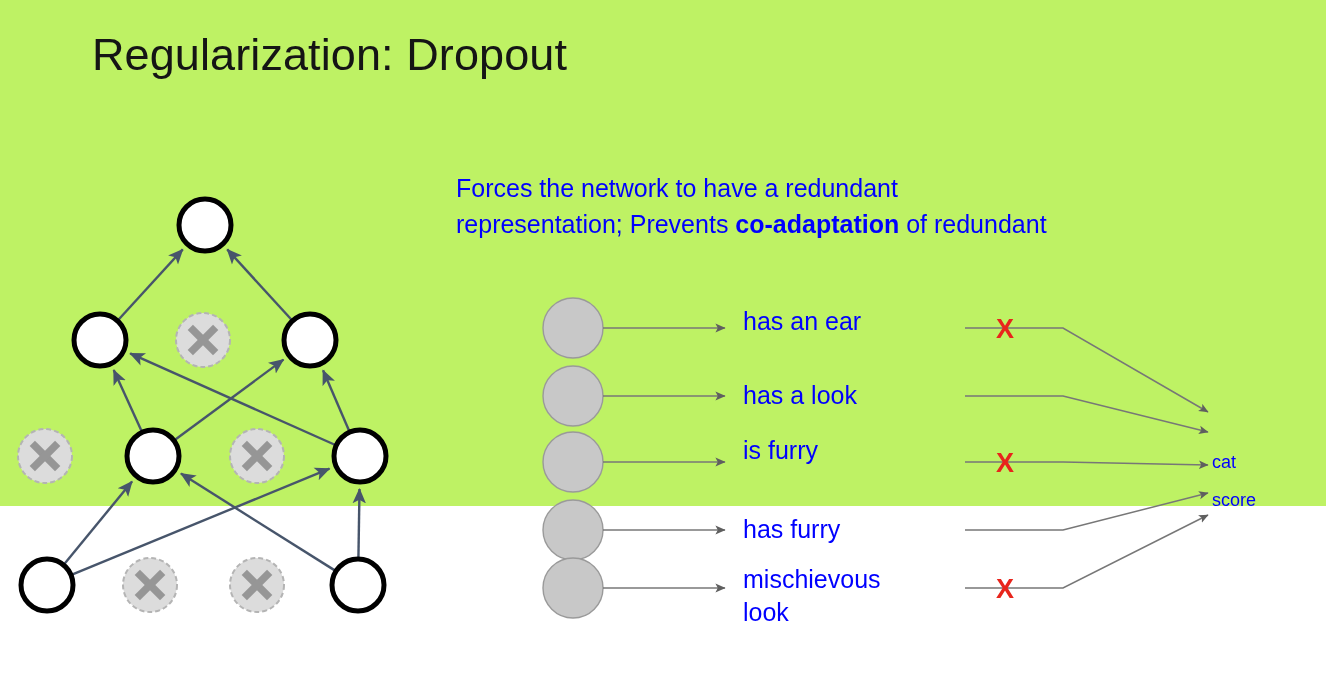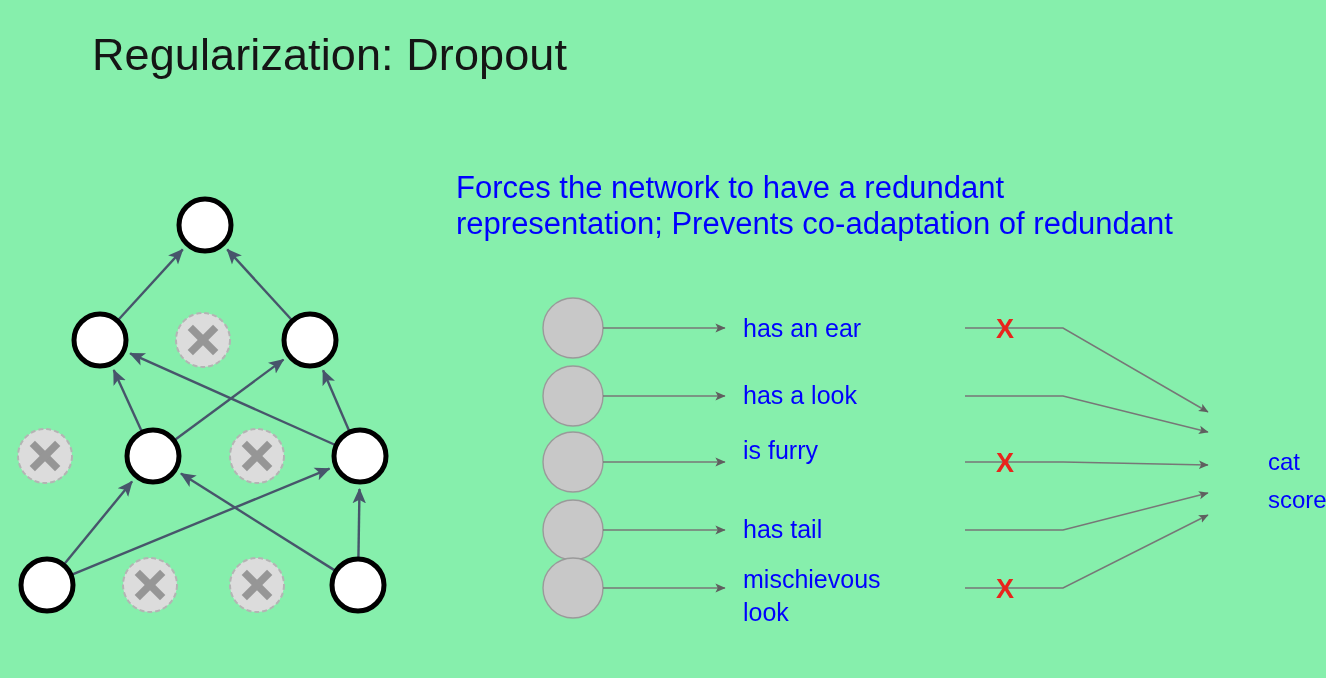--- a/index.html
+++ b/index.html
@@ -13,68 +13,68 @@
     height: 678px;
     position: relative;
     overflow: hidden;
     font-family: "Liberation Sans", sans-serif;
     -webkit-font-smoothing: antialiased;
   }
   .slide {
     position: absolute;
     inset: 0;
     width: 1326px;
-    height: 678px;
-    background: #86efac;
+    height: 506px;
+    background: #bef264;
   }
   #slide-title {
     position: absolute;
     left: 92px;
     top: 26px;
     font-size: 45px;
     line-height: 58px;
     font-weight: 400;
     color: #151515;
     letter-spacing: 0.1px;
     white-space: nowrap;
   }
   #caption {
     position: absolute;
     left: 456px;
     top: 170px;
     width: 730px;
-    font-size: 31px;
+    font-size: 25px;
     line-height: 36px;
     color: #0000ff;
     font-weight: 400;
   }
   #caption b {
-    font-weight: 400;
+    font-weight: 700;
   }
   .svg-layer {
     position: absolute;
     left: 0;
     top: 0;
     width: 1326px;
     height: 678px;
   }
   .feat-label {
     position: absolute;
     left: 743px;
     font-size: 25px;
     line-height: 33px;
     color: #0000ff;
     white-space: pre-line;
     font-weight: 400;
   }
   #cat-score {
     position: absolute;
-    left: 1268px;
+    left: 1212px;
     top: 443px;
-    font-size: 24px;
+    font-size: 18px;
     line-height: 38px;
     color: #0000ff;
     font-weight: 400;
     white-space: pre-line;
   }
   .xmark {
     position: absolute;
     font-size: 27px;
     font-weight: 700;
     color: #e8251c;
@@ -162,24 +162,24 @@
         <circle cx="573" cy="530" r="30" fill="#c8c8c8" stroke="#9a9a9a" stroke-width="1.4"></circle>
         <line x1="603" y1="530" x2="725" y2="530" stroke="#777777" stroke-width="1.6" marker-end="url(#arrowGray)"></line>
         <path d="M 965 530 L 1063 530 L 1208 493" fill="none" stroke="#777777" stroke-width="1.5" marker-end="url(#arrowGray)"></path>
         <circle cx="573" cy="588" r="30" fill="#c8c8c8" stroke="#9a9a9a" stroke-width="1.4"></circle>
         <line x1="603" y1="588" x2="725" y2="588" stroke="#777777" stroke-width="1.6" marker-end="url(#arrowGray)"></line>
         <path d="M 965 588 L 1063 588 L 1208 515" fill="none" stroke="#777777" stroke-width="1.5" marker-end="url(#arrowGray)"></path>
       </g>
   </svg>
 
   <div id="feature-labels">
-      <div class="feat-label" style="top: 312px; text-align: right;">has an ear</div>
+      <div class="feat-label" style="top: 305px; text-align: right;">has an ear</div>
       <div class="feat-label" style="top: 379px;">has a look</div>
       <div class="feat-label" style="top: 434px;">is furry</div>
-      <div class="feat-label" style="top: 513px;">has tail</div>
+      <div class="feat-label" style="top: 513px;">has furry</div>
       <div class="feat-label" style="top: 563px;">mischievous
 look</div>
     </div>
   <div id="xmarks">
       <div class="xmark" style="left: 1005px; top: 329px;">X</div>
       <div class="xmark" style="left: 1005px; top: 463px;">X</div>
       <div class="xmark" style="left: 1005px; top: 589px;">X</div>
     </div>
 
   <div id="cat-score">cat

